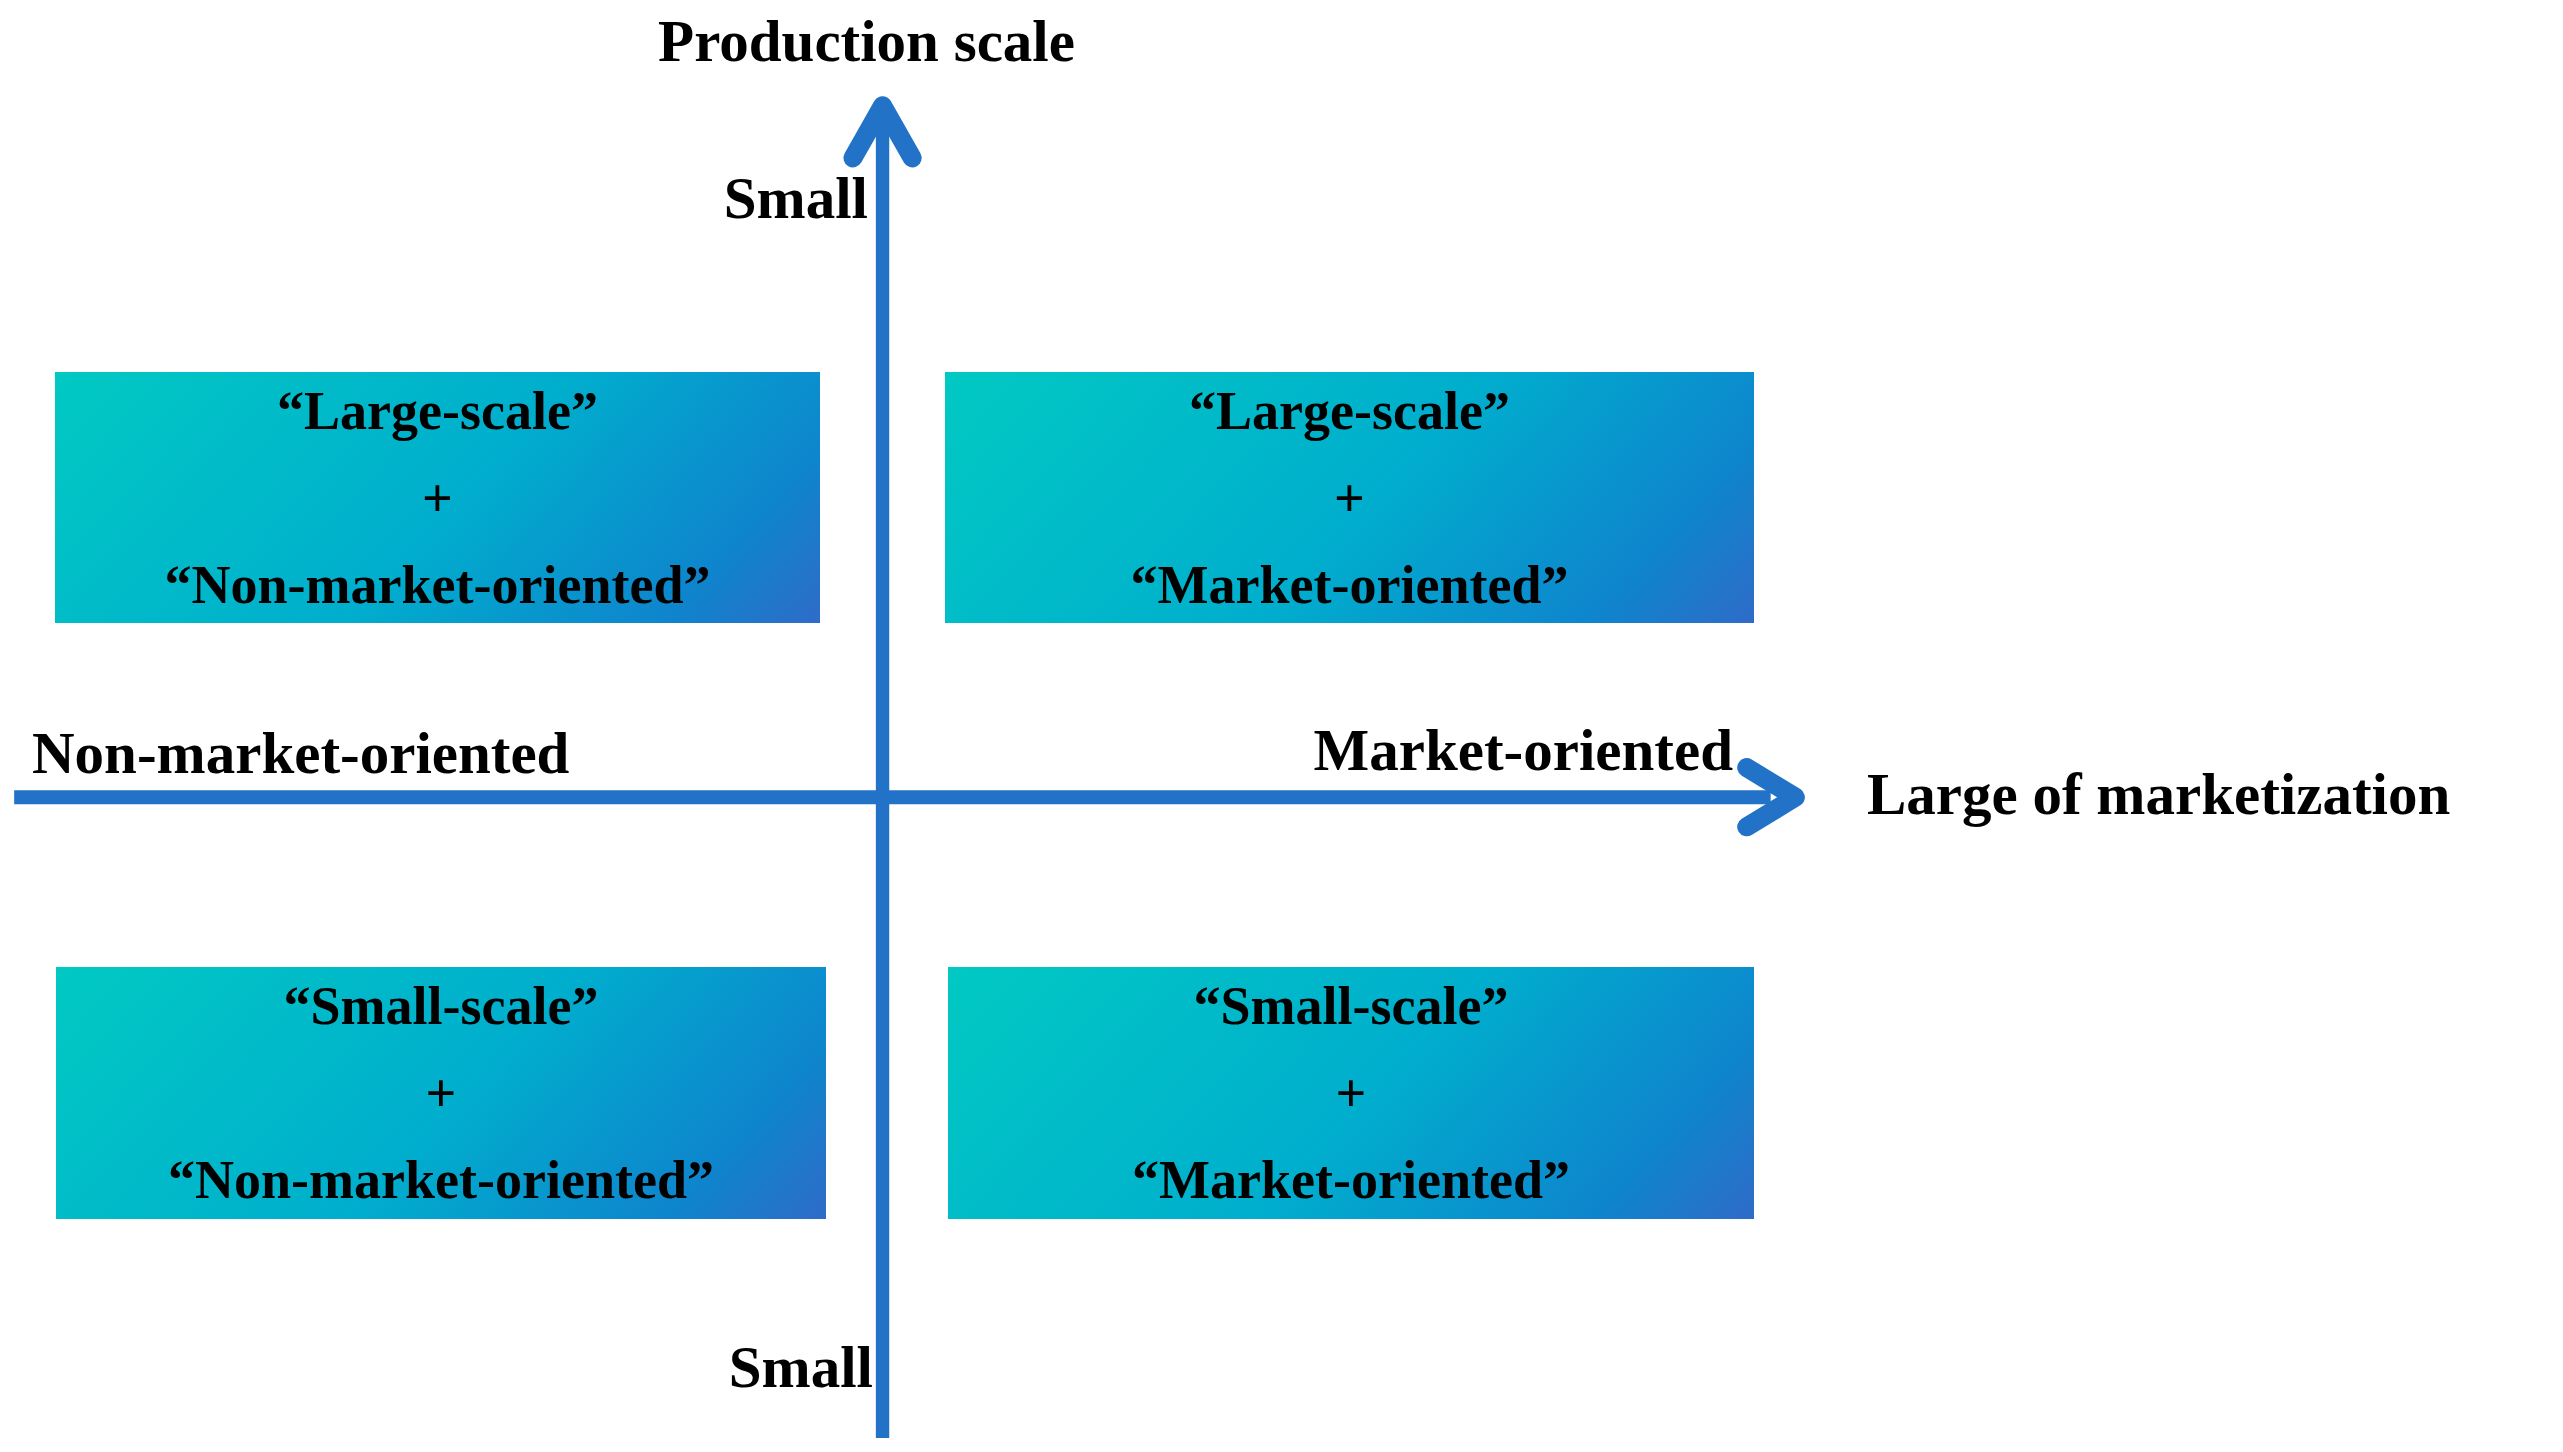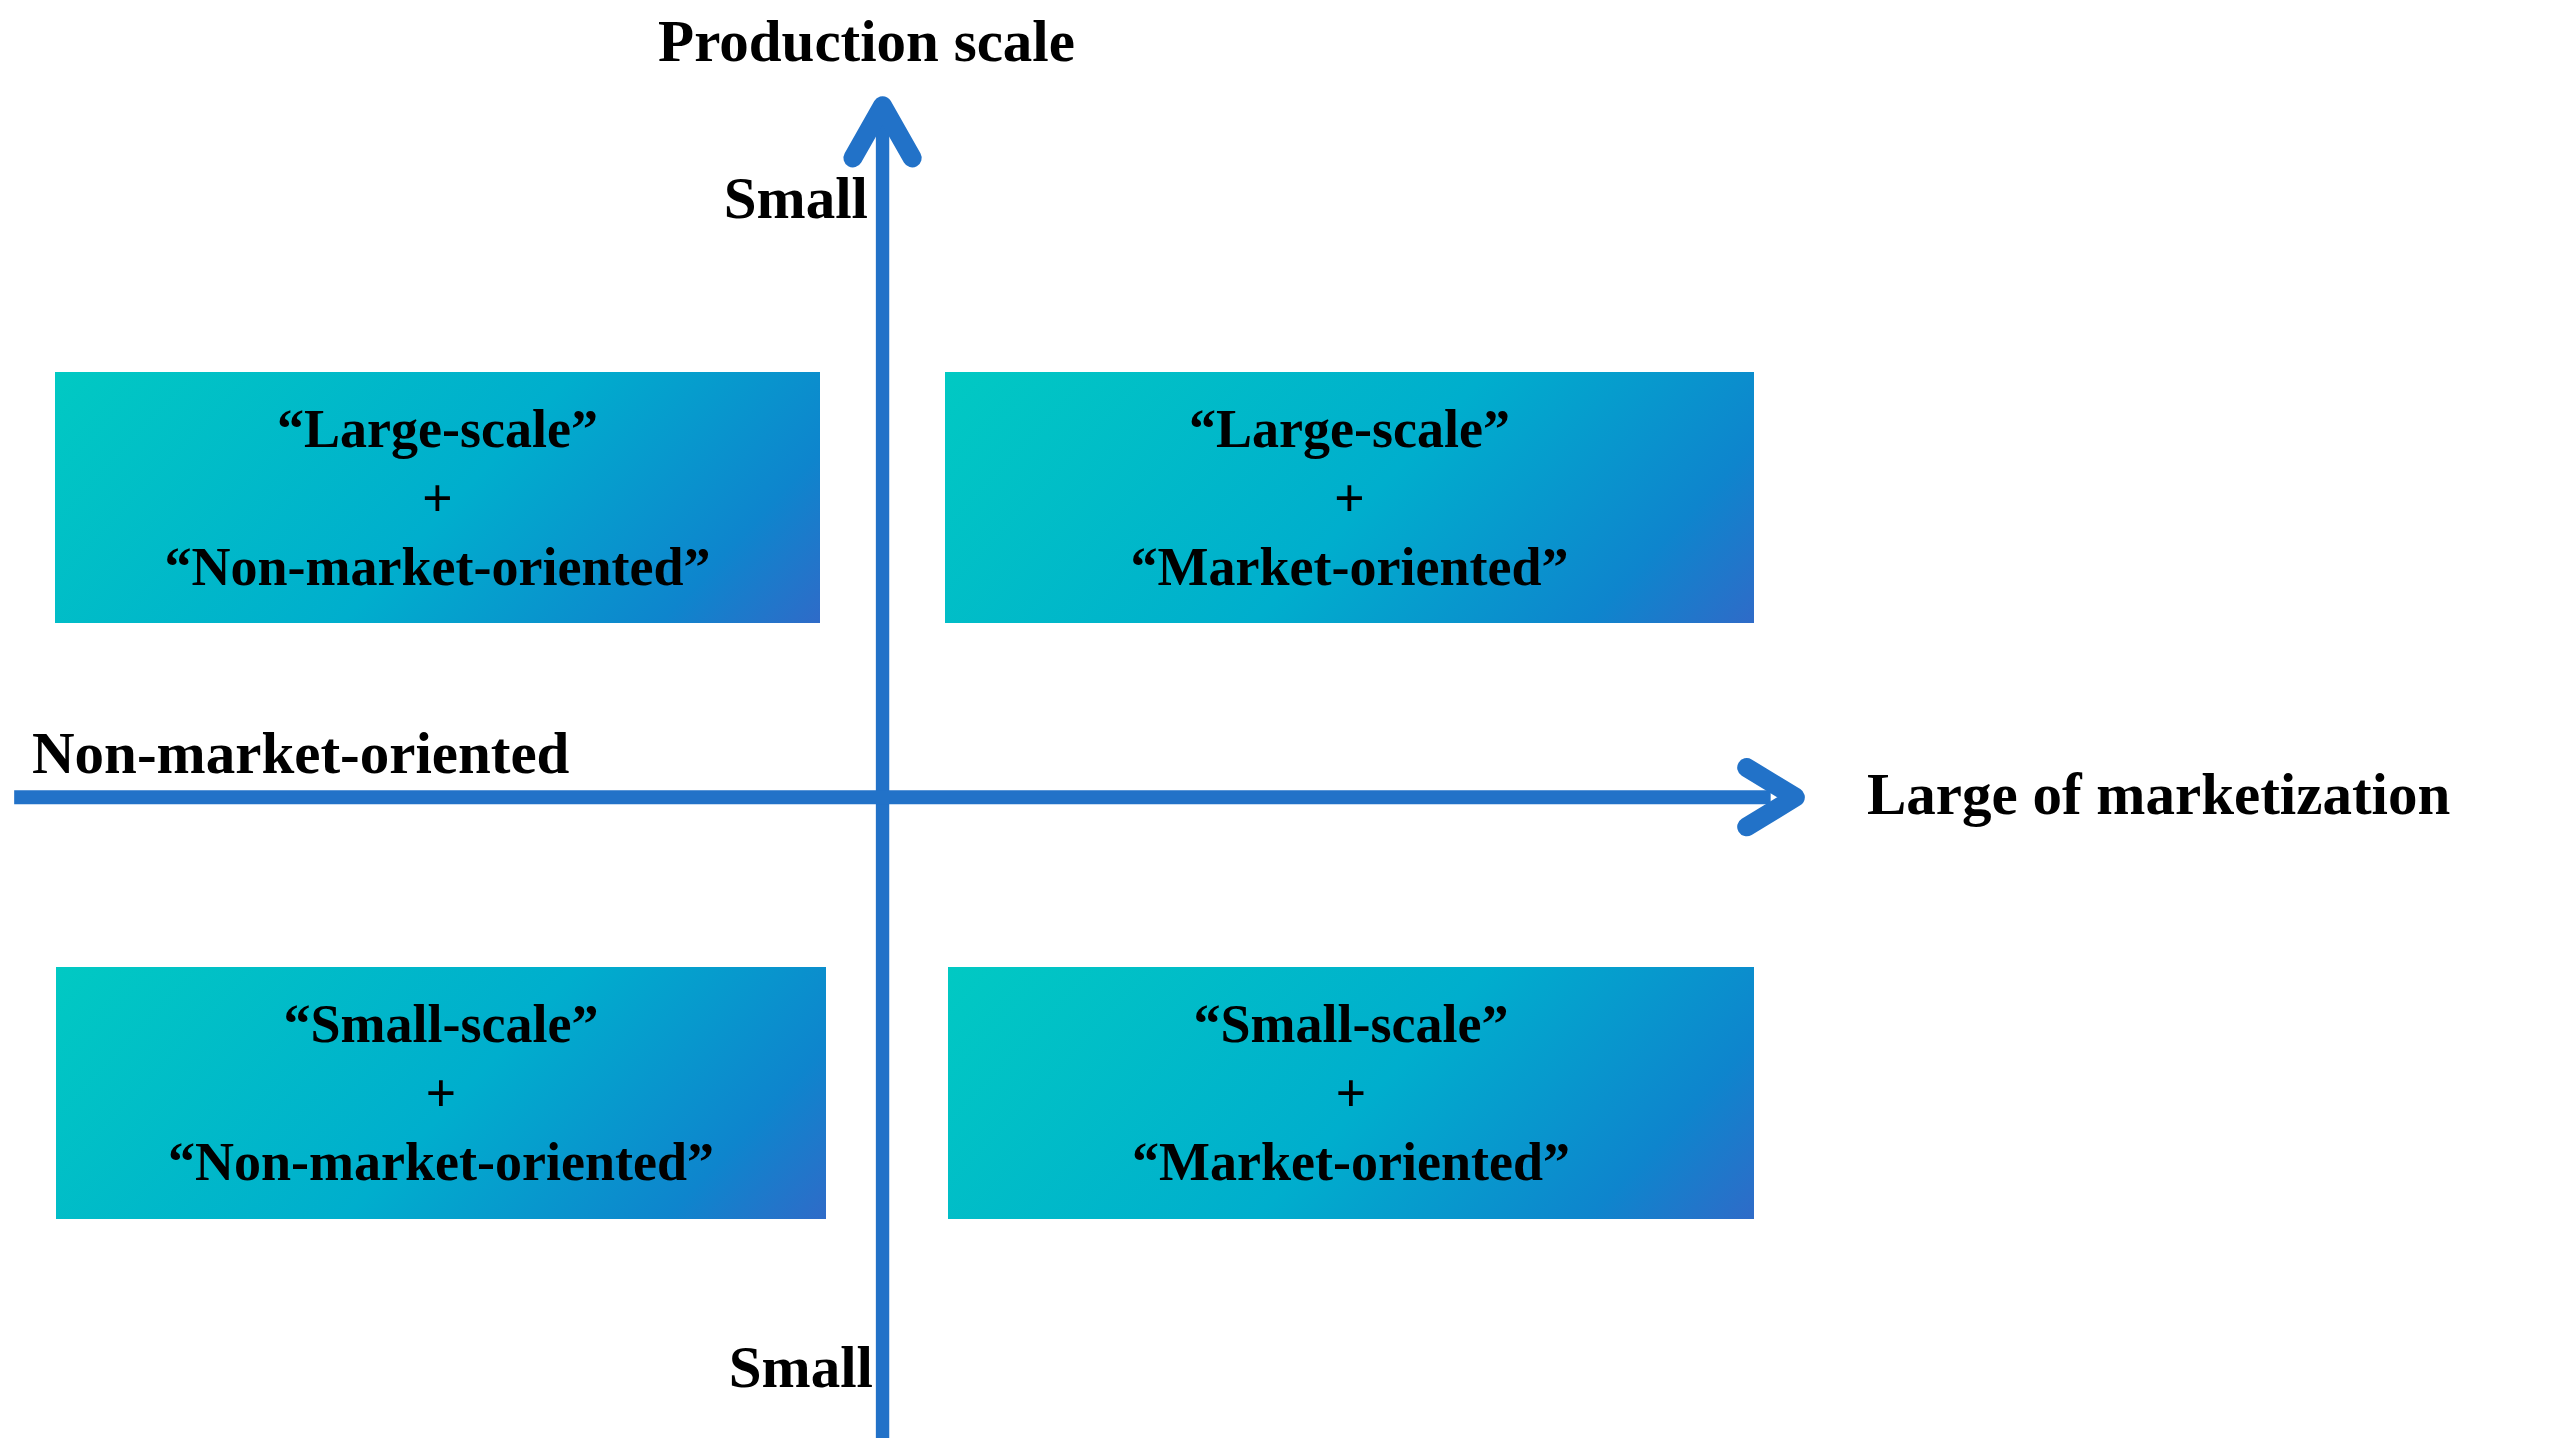--- a/index.html
+++ b/index.html
@@ -36,21 +36,21 @@
   .y-min{top:1337px;right:1690px;text-align:center;}
   .x-min{left:32px;top:723px;text-align:right;}
   .x-max{top:720px;right:830px;text-align:right;}
   .axis-title-x{left:1867px;top:764px;}
   .quadrant{
     position:absolute;
     display:flex;
     flex-direction:column;
     align-items:center;
     justify-content:center;
-    gap:15px;
+    gap:33px;
     background:linear-gradient(133deg,
       var(--color-quadrant-gradient-start) 0%,
       var(--color-quadrant-gradient-mid) 52%,
       var(--color-quadrant-gradient-late) 84%,
       var(--color-quadrant-gradient-end) 100%);
     text-align:center;
   }
   .quadrant .q-line{
     font-weight:bold;
     font-size:54px;
@@ -73,20 +73,21 @@
     <polyline class="axis-head" points="1210,224 1252,150 1294,224" stroke-width="27"></polyline>
     <line class="axis-line" x1="20" y1="1131" x2="2512" y2="1131" stroke-width="20"></line>
     <polyline class="axis-head" points="2478,1089 2547,1131 2478,1173" stroke-width="27"></polyline>
   </svg>
 
   <div class="label axis-title-y">Production scale</div>
   <div class="label y-max">Small</div>
   <div class="label y-min">Small</div>
 
   <div class="label x-min">Non-market-oriented</div>
+  <div class="label x-max">Market-oriented</div>
   <div class="label axis-title-x">Large of marketization</div>
 
   <div class="quadrant q-top-left">
     <div class="q-line">“Large-scale”</div>
     <div class="q-line">+</div>
     <div class="q-line">“Non-market-oriented”</div>
   </div>
 
   <div class="quadrant q-top-right">
     <div class="q-line">“Large-scale”</div>

